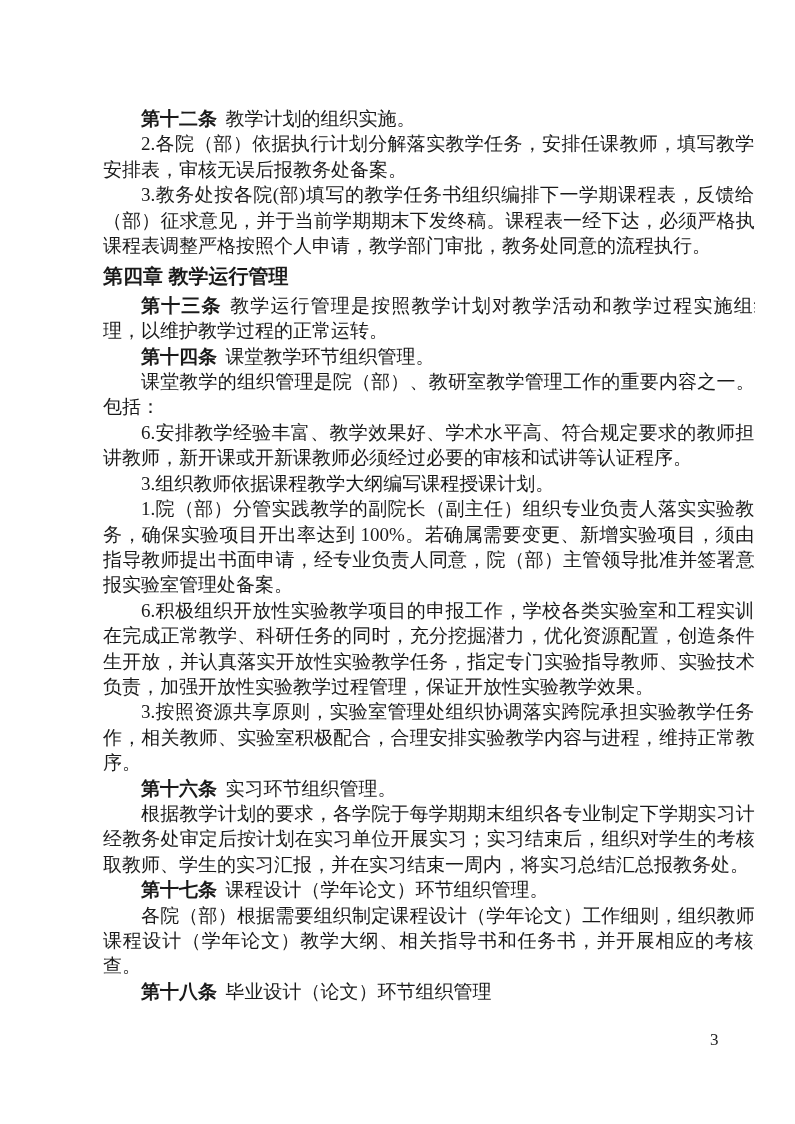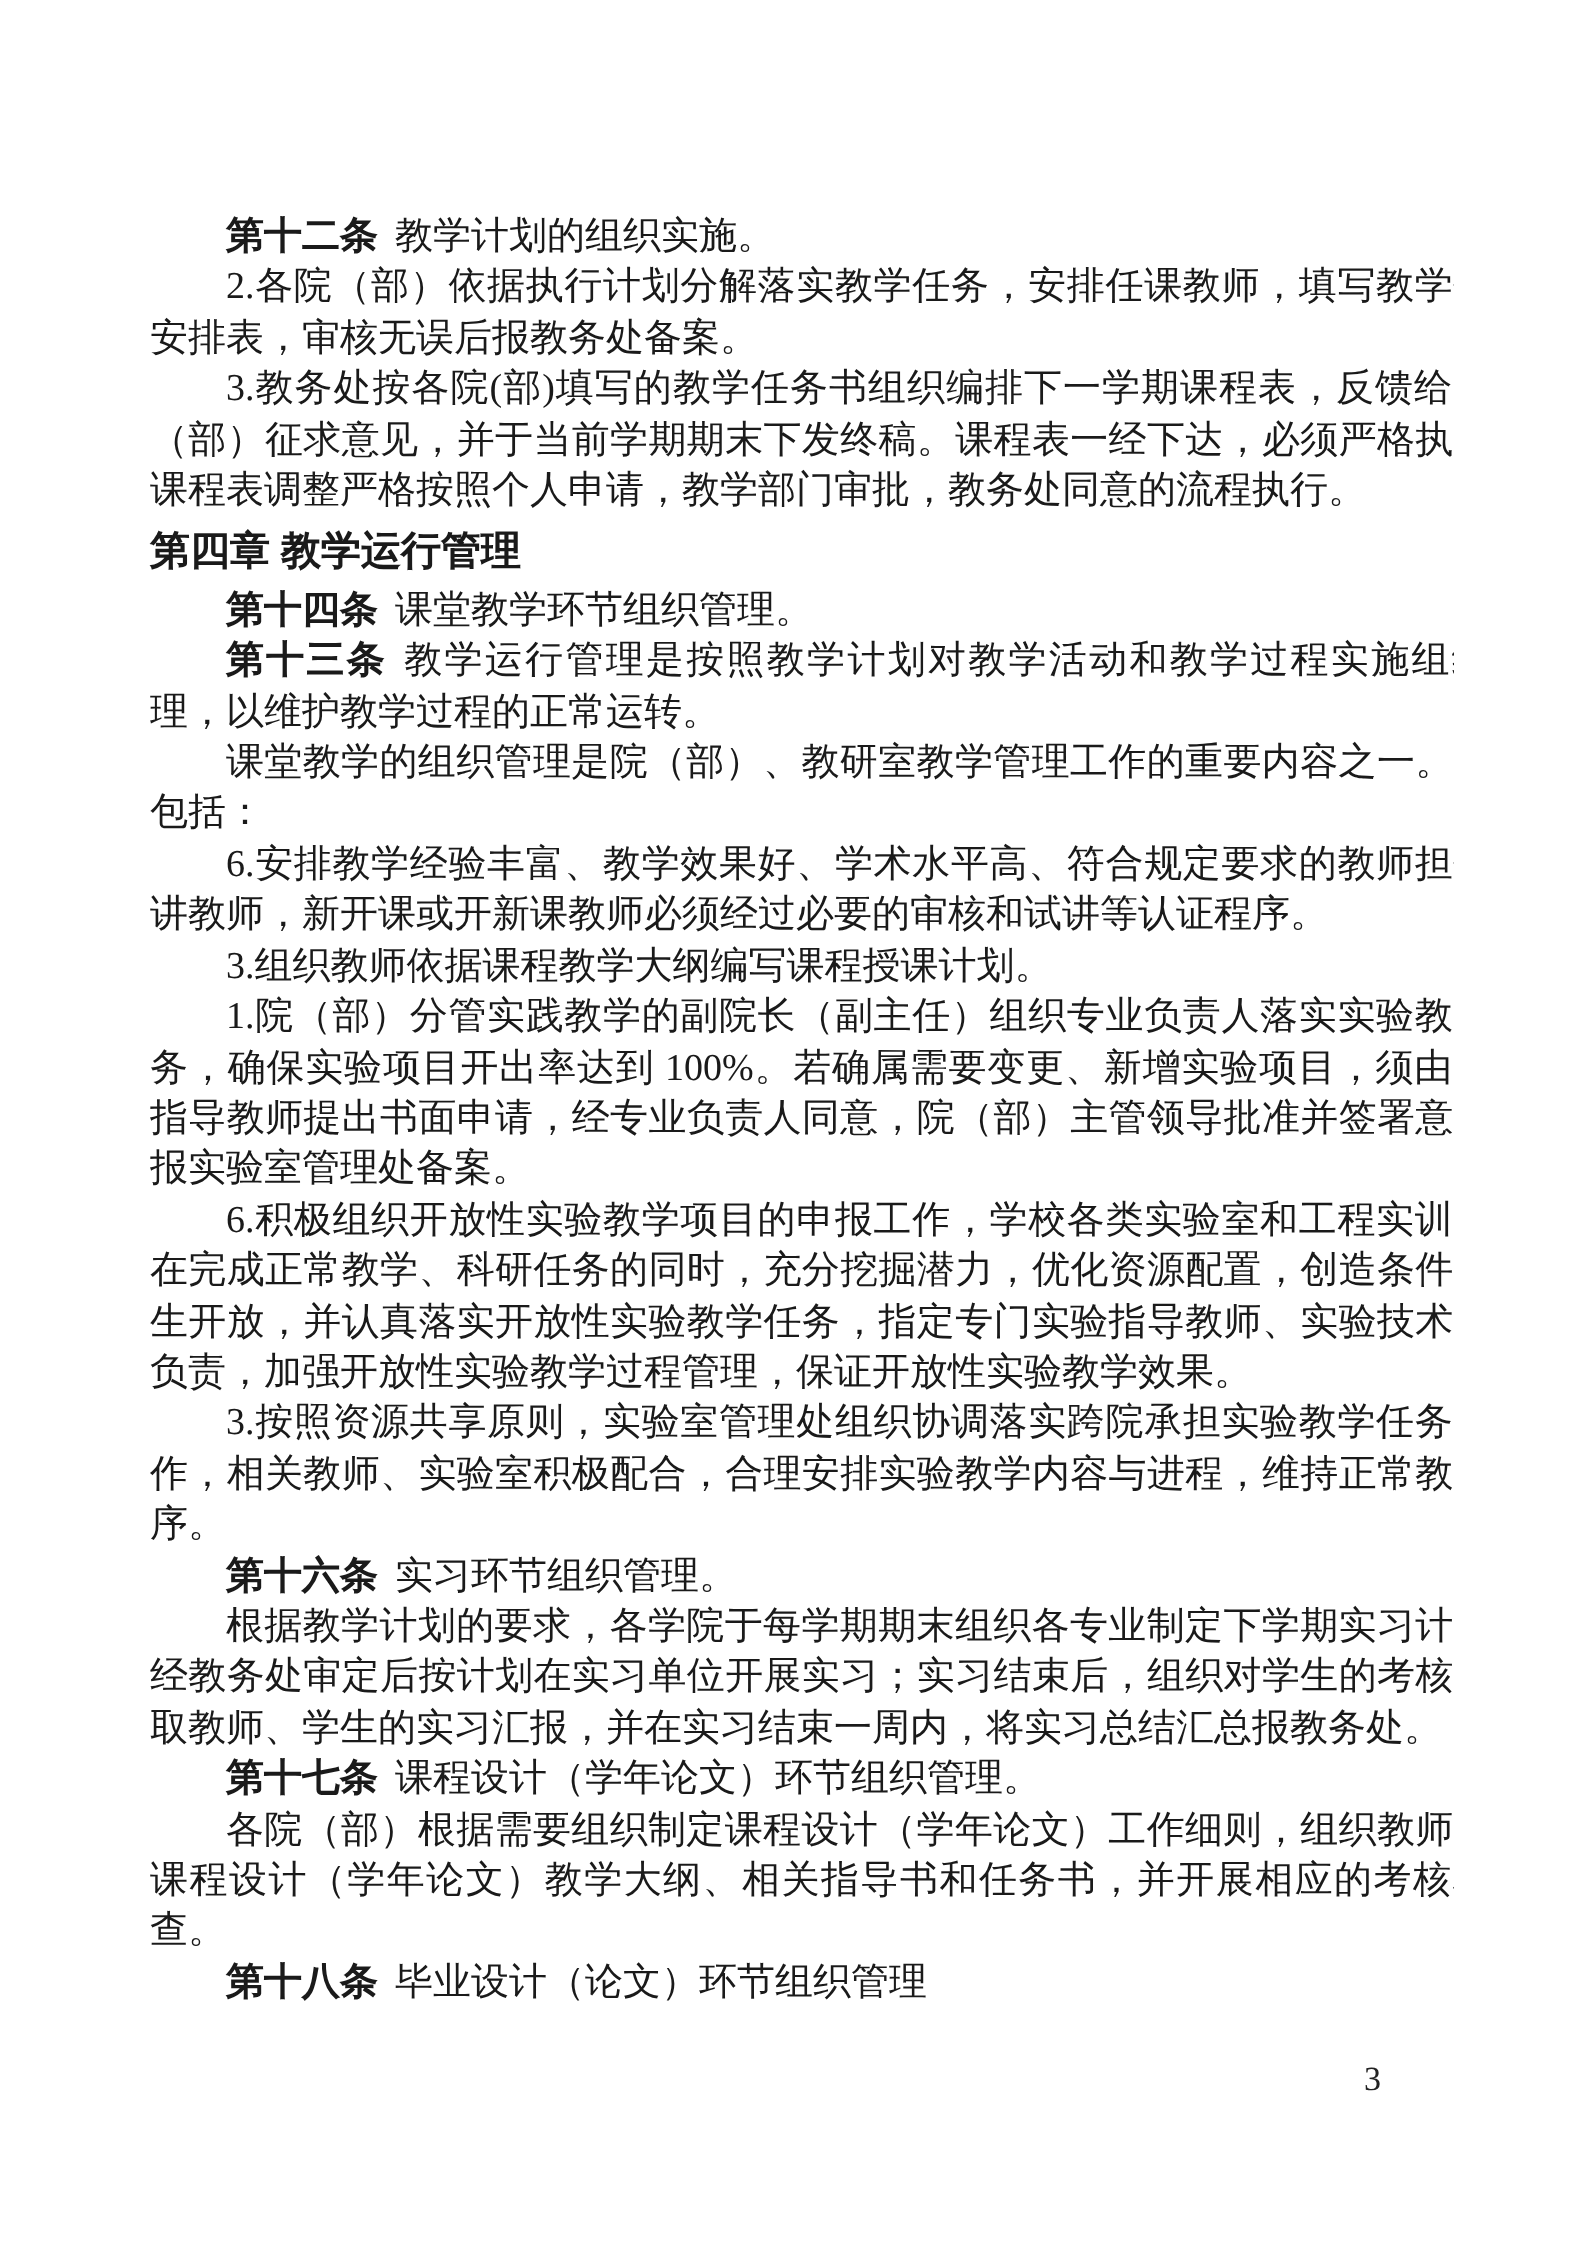--- a/index.html
+++ b/index.html
@@ -8,20 +8,21 @@
     background: #ffffff;
   }
   .page {
     position: relative;
     width: 727px;
     height: 1124px;
     background: #ffffff;
     overflow: hidden;
     font-family: "Liberation Serif", "DejaVu Serif", serif;
     color: #1a1a1a;
+    margin-left: 28px;
   }
   .content {
     position: absolute;
     left: 75px;
     top: 106px;
     width: 690px;
     font-size: 19px;
     line-height: 25.4px;
     text-align: justify;
   }
@@ -56,22 +57,22 @@
 </style>
 </head>
 <body>
 
 <div class="page">
   <div class="content">
       <p class="article"><b class="article-label">第十二条</b><span>教学计划的组织实施。</span></p>
       <p class="body">2.各院（部）依据执行计划分解落实教学任务，安排任课教师，填写教学任务安排表，审核无误后报教务处备案。</p>
       <p class="body">3.教务处按各院(部)填写的教学任务书组织编排下一学期课程表，反馈给各院（部）征求意见，并于当前学期期末下发终稿。课程表一经下达，必须严格执行。课程表调整严格按照个人申请，教学部门审批，教务处同意的流程执行。</p>
       <p class="chapter">第四章 教学运行管理</p>
+      <p class="article"><b class="article-label">第十三条</b><span>教学运行管理是按照教学计划对教学活动和教学过程实施组织管理，以维护教学过程的正常运转。</span></p>
       <p class="article"><b class="article-label">第十四条</b><span>课堂教学环节组织管理。</span></p>
-      <p class="article"><b class="article-label">第十三条</b><span>教学运行管理是按照教学计划对教学活动和教学过程实施组织管理，以维护教学过程的正常运转。</span></p>
       <p class="body">课堂教学的组织管理是院（部）、教研室教学管理工作的重要内容之一。主要包括：</p>
       <p class="body">6.安排教学经验丰富、教学效果好、学术水平高、符合规定要求的教师担任主讲教师，新开课或开新课教师必须经过必要的审核和试讲等认证程序。</p>
       <p class="body">3.组织教师依据课程教学大纲编写课程授课计划。</p>
       <p class="body">1.院（部）分管实践教学的副院长（副主任）组织专业负责人落实实验教学任务，确保实验项目开出率达到 100%。若确属需要变更、新增实验项目，须由实验指导教师提出书面申请，经专业负责人同意，院（部）主管领导批准并签署意见后报实验室管理处备案。</p>
       <p class="body">6.积极组织开放性实验教学项目的申报工作，学校各类实验室和工程实训中心在完成正常教学、科研任务的同时，充分挖掘潜力，优化资源配置，创造条件对学生开放，并认真落实开放性实验教学任务，指定专门实验指导教师、实验技术人员负责，加强开放性实验教学过程管理，保证开放性实验教学效果。</p>
       <p class="body">3.按照资源共享原则，实验室管理处组织协调落实跨院承担实验教学任务的工作，相关教师、实验室积极配合，合理安排实验教学内容与进程，维持正常教学秩序。</p>
       <p class="article"><b class="article-label">第十六条</b><span>实习环节组织管理。</span></p>
       <p class="body">根据教学计划的要求，各学院于每学期期末组织各专业制定下学期实习计划，经教务处审定后按计划在实习单位开展实习；实习结束后，组织对学生的考核，听取教师、学生的实习汇报，并在实习结束一周内，将实习总结汇总报教务处。</p>
       <p class="article"><b class="article-label">第十七条</b><span>课程设计（学年论文）环节组织管理。</span></p>
       <p class="body">各院（部）根据需要组织制定课程设计（学年论文）工作细则，组织教师编写课程设计（学年论文）教学大纲、相关指导书和任务书，并开展相应的考核和检查。</p>

